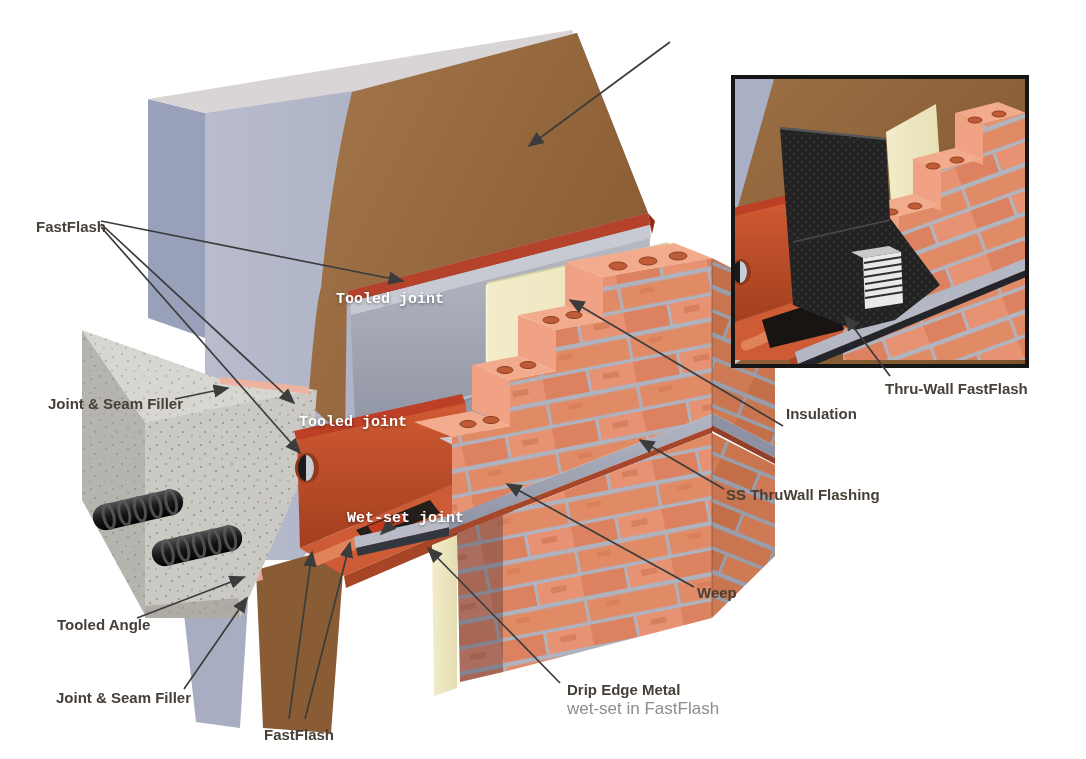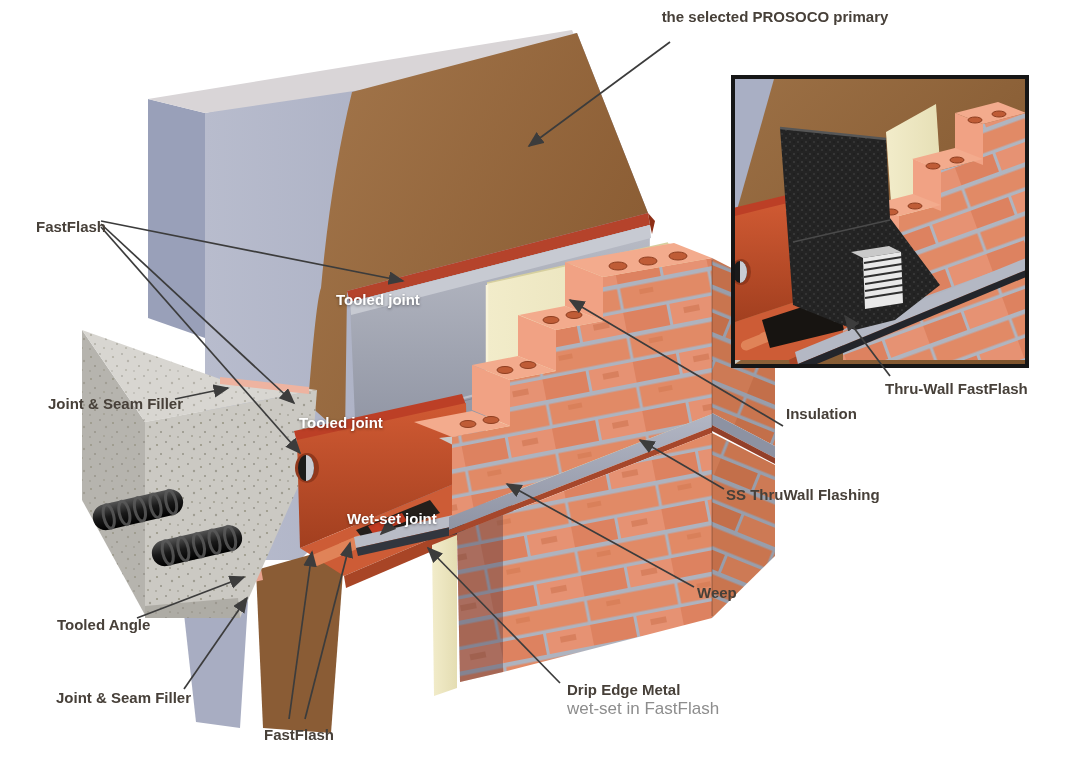--- a/index.html
+++ b/index.html
@@ -1,20 +1,20 @@
 <!DOCTYPE html>
 <html><head>
 <meta charset="utf-8">
 <style>
   html,body{margin:0;padding:0;background:#fff;}
   #stage{position:relative;width:1086px;height:759px;background:#fff;overflow:hidden;
          font-family:"Liberation Sans",sans-serif;}
   svg{position:absolute;left:0;top:0;}
   .lbl{position:absolute;font:700 15px "Liberation Sans",sans-serif;color:#474039;white-space:nowrap;margin-top:6px;}
-  .lbl.white{color:#fff;text-shadow:0 1px 3px rgba(0,0,0,.45);}
+  .lbl.white{color:#fff;text-shadow:0 1px 3px rgba(0,0,0,.45);font-family:Liberation Mono, monospace;}
   .lbl.sub{font-weight:400;font-size:17px;color:#8d8d8d;}
   .note{position:absolute;left:655px;top:8px;width:240px;text-align:center;
         font:700 15px "Liberation Sans",sans-serif;color:#474039;line-height:17.5px;}
 </style>
 </head>
 <body>
 
 <div id="stage">
 
 <svg width="1086" height="759" viewBox="0 0 1086 759">
@@ -318,21 +318,20 @@
     <path d="M398,518 L381,534" marker-end="url(#arr)"></path>
     <path d="M783,426 L570,300" marker-end="url(#arr)"></path>
     <path d="M724,489 L640,440" marker-end="url(#arr)"></path>
     <path d="M694,587 L507,484" marker-end="url(#arr)"></path>
     <path d="M560,683 L428,548" marker-end="url(#arr)"></path>
     <path d="M890,376 L845,316" marker-end="url(#arr)"></path>
   </g>
 </svg>
 
 <div class="note">
-  <div>the selected PROSOCO primary</div>
 </div>
 <div class="lbl" style="left:36px;top:212px">FastFlash</div>
 <div class="lbl" style="left:48px;top:389px">Joint &amp; Seam Filler</div>
 <div class="lbl white" style="left:336px;top:285px">Tooled joint</div>
 <div class="lbl white" style="left:299px;top:408px">Tooled joint</div>
 <div class="lbl white" style="left:347px;top:504px">Wet-set joint</div>
 <div class="lbl" style="left:57px;top:610px">Tooled Angle</div>
 <div class="lbl" style="left:56px;top:683px">Joint &amp; Seam Filler</div>
 <div class="lbl" style="left:264px;top:720px">FastFlash</div>
 <div class="lbl" style="left:786px;top:399px">Insulation</div>

